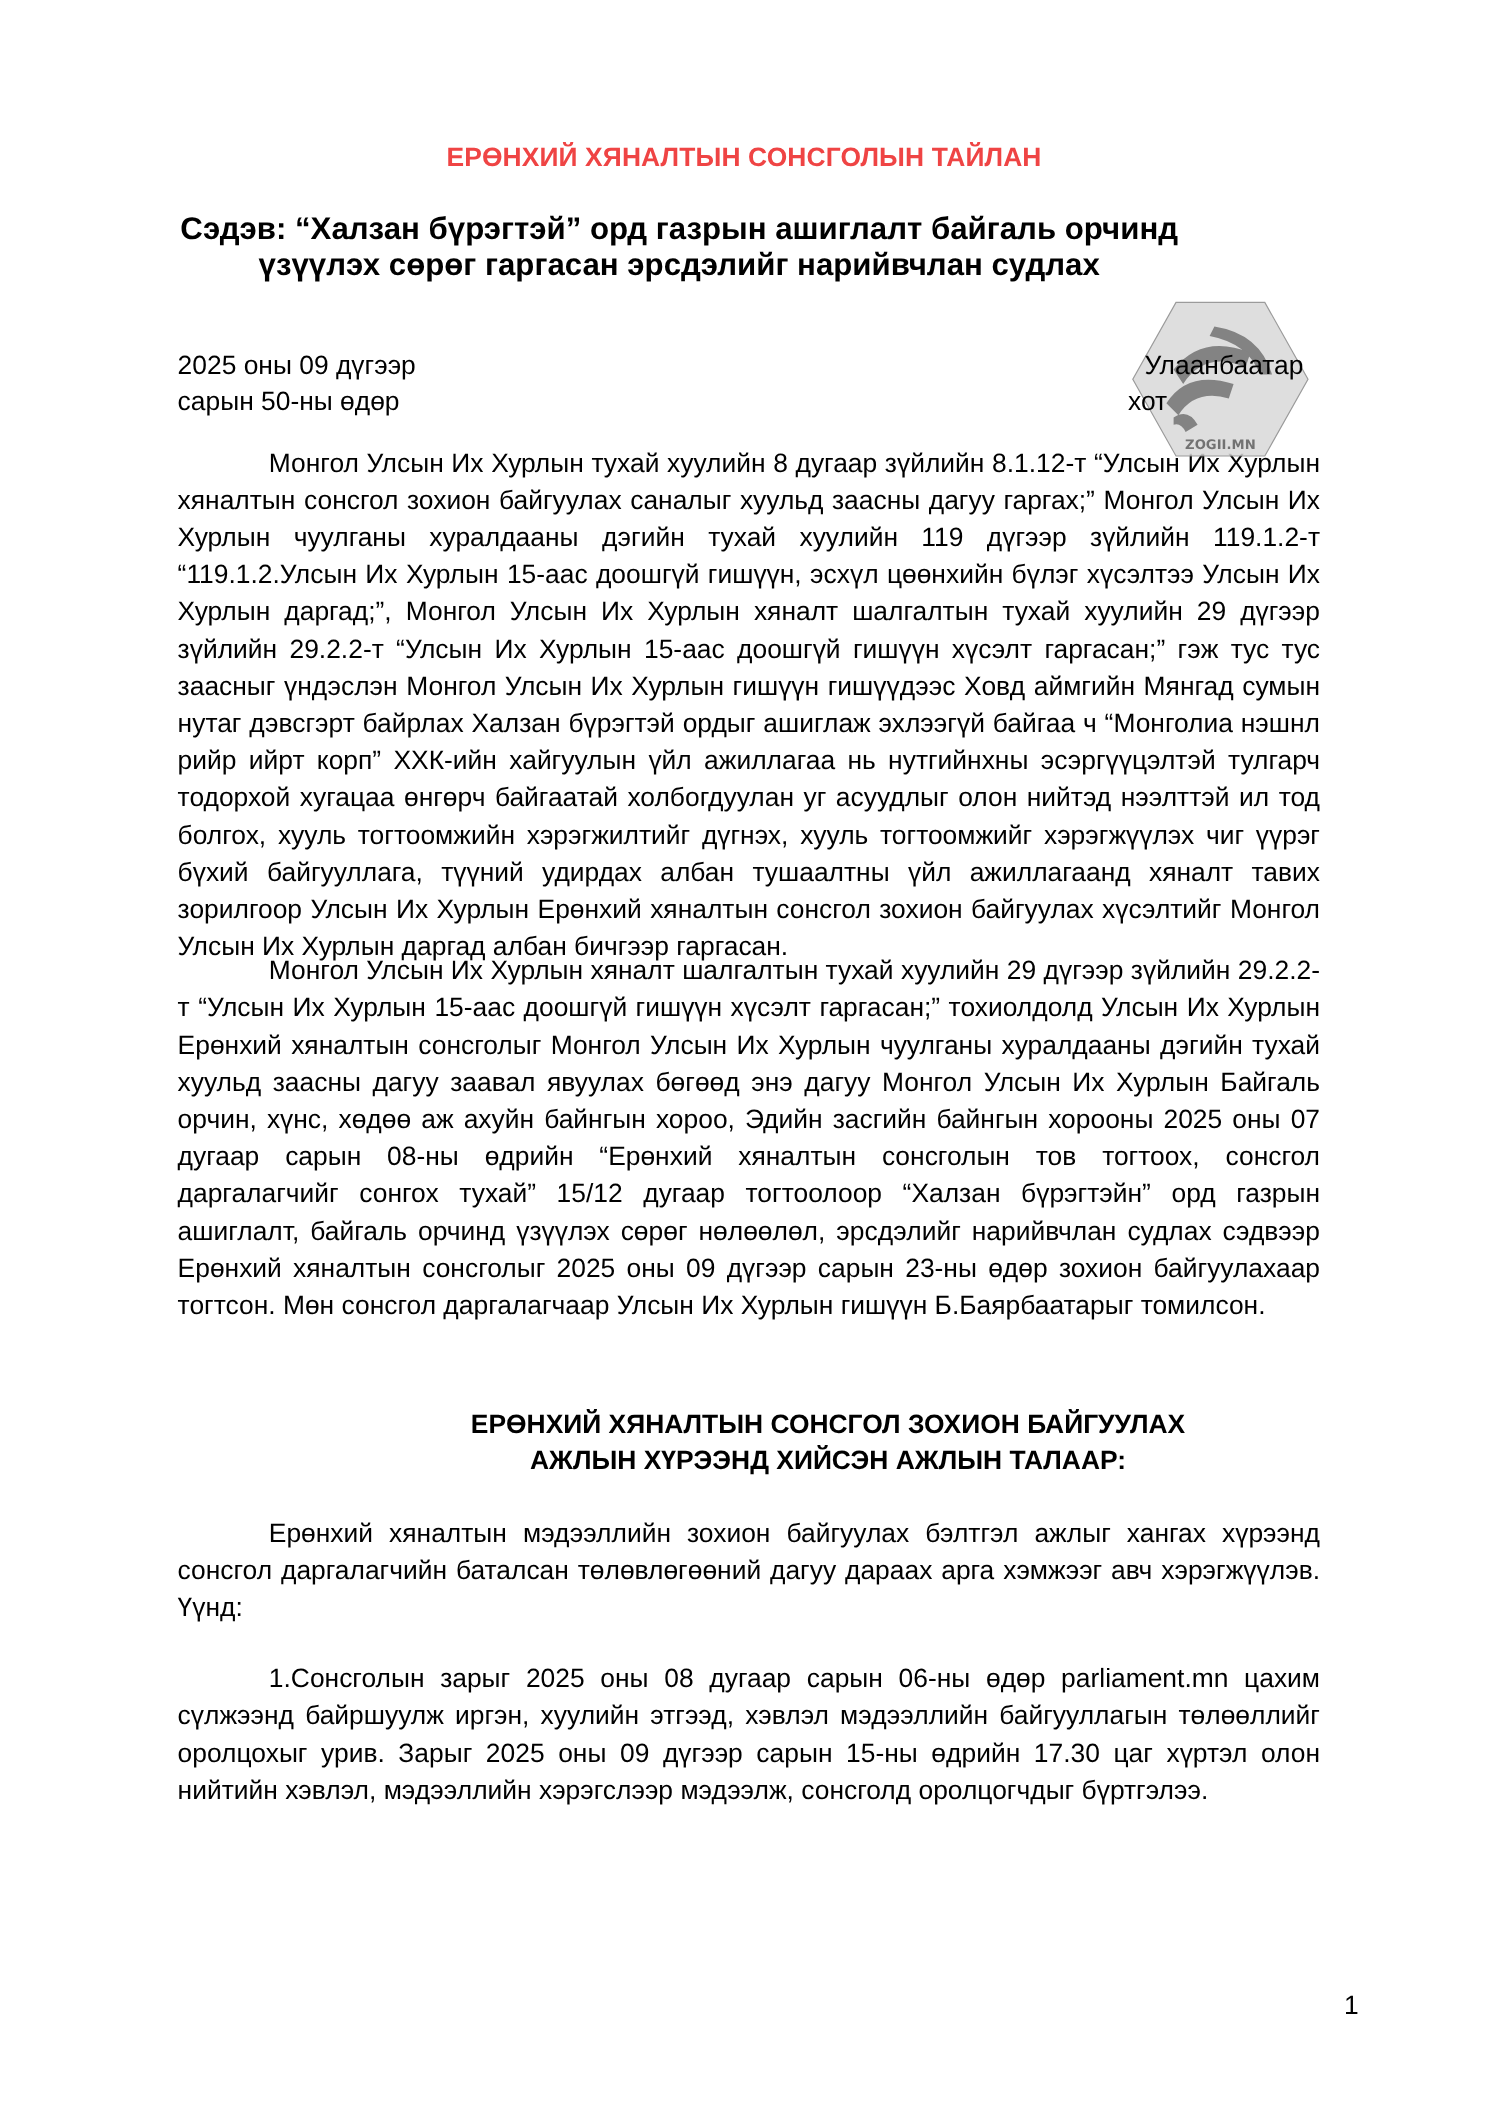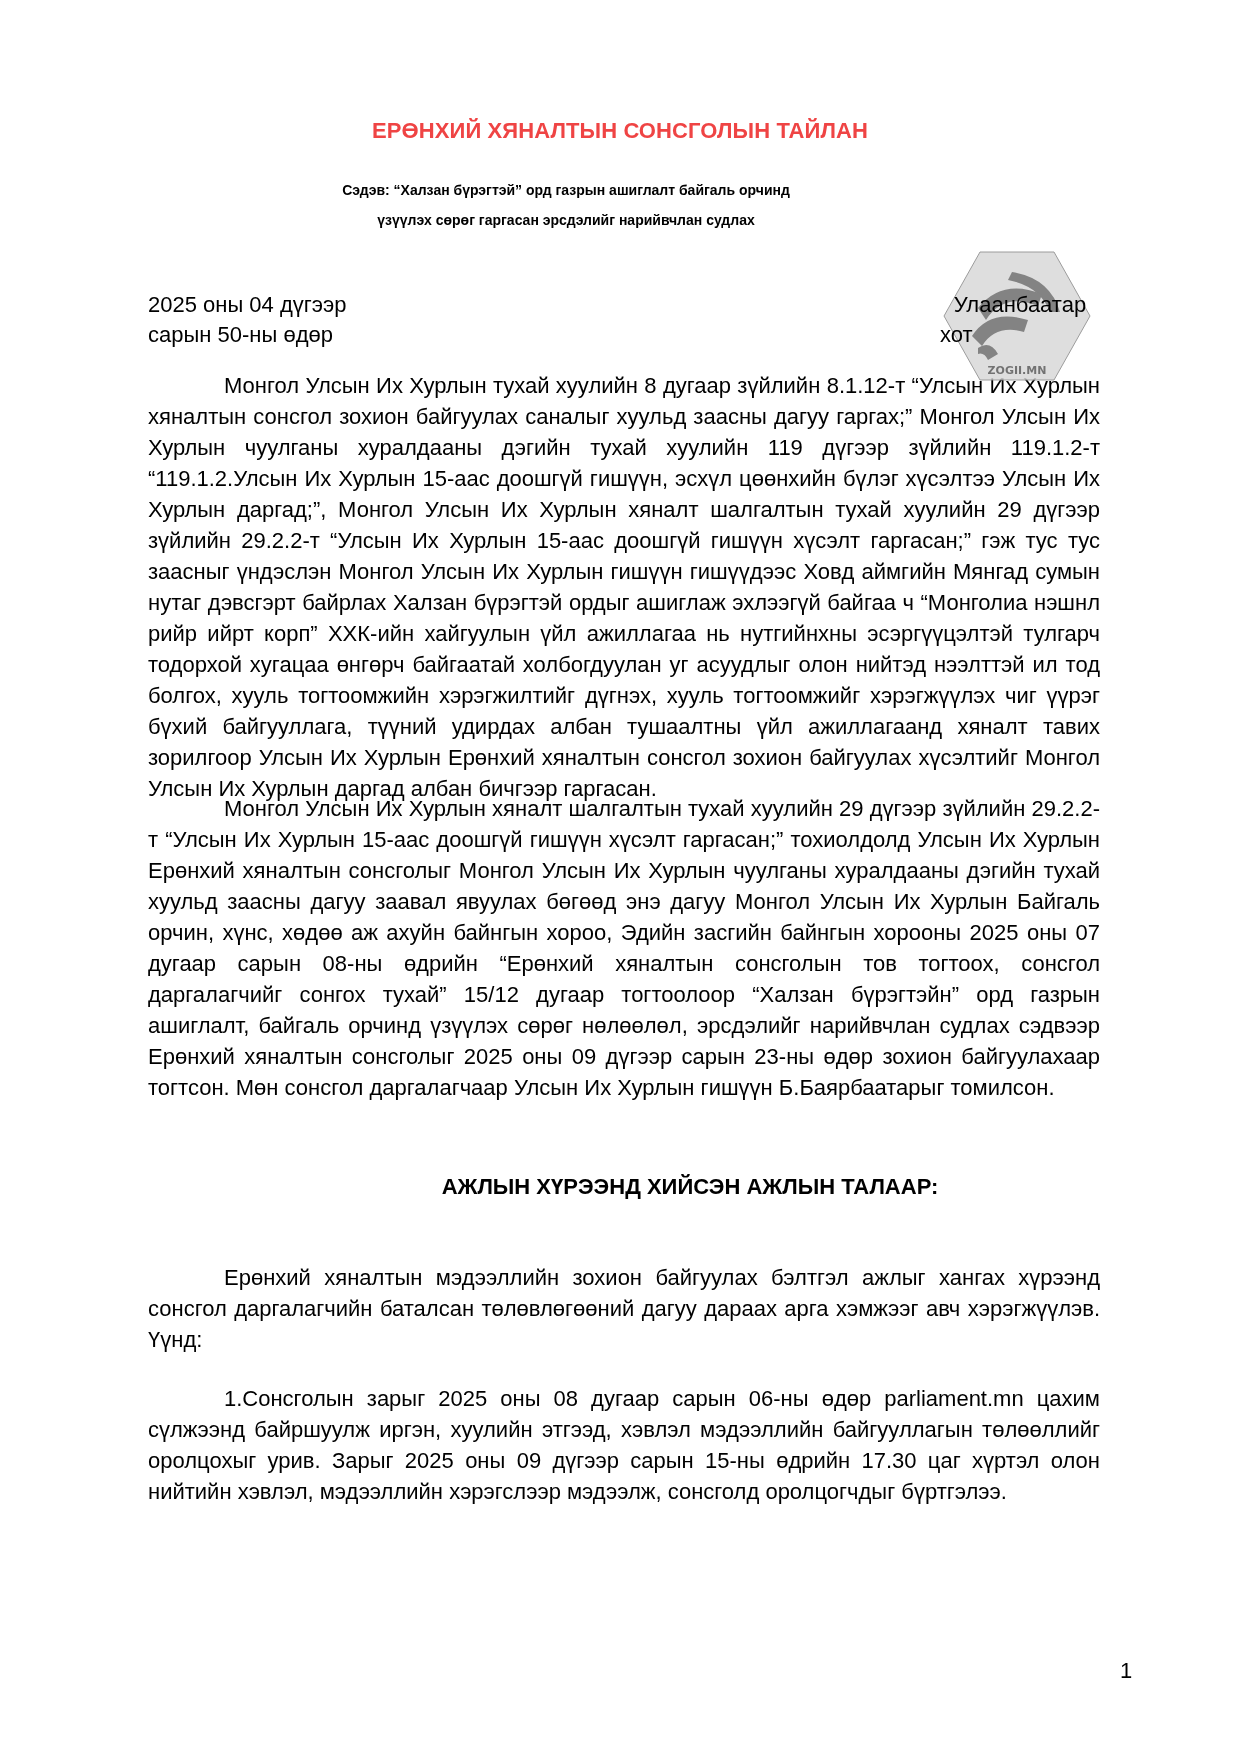--- a/index.html
+++ b/index.html
@@ -32,21 +32,21 @@
       color: #ef4444;
       letter-spacing: 0.1px;
     }
     .subject {
       position: absolute;
       left: 0;
       width: 1132px;
       top: 175px;
       text-align: center;
       font-weight: bold;
-      font-size: 14px;
+      font-size: 26px;
       line-height: 30px;
     }
     .date-block {
       position: absolute;
       left: 148px;
       top: 290px;
       font-size: 22px;
       line-height: 30px;
     }
     .place-block {
@@ -111,21 +111,21 @@
 <div class="page">
 
   <div class="doc-title">ЕРӨНХИЙ ХЯНАЛТЫН СОНСГОЛЫН ТАЙЛАН</div>
 
   <div class="subject">
     <div>Сэдэв: “Халзан бүрэгтэй” орд газрын ашиглалт байгаль орчинд</div>
     <div>үзүүлэх сөрөг гаргасан эрсдэлийг нарийвчлан судлах</div>
   </div>
 
   <div class="date-block">
-    <div>2025 оны 04 дүгээр</div>
+    <div>2025 оны 09 дүгээр</div>
     <div>сарын 50-ны өдөр</div>
   </div>
 
   <svg class="watermark" viewBox="0 0 150 132">
     <polygon points="38,2 112,2 148,66 112,130 38,130 2,66" fill="#d9d9d9" stroke="#8a8a8a" stroke-width="1"></polygon>
     <path d="M70,22 Q108,28 118,62 L108,62 Q98,36 66,30 Z" fill="#6e6e6e"></path>
     <path d="M36,58 Q60,28 100,44 L96,56 Q62,42 44,70 Z" fill="#6e6e6e"></path>
     <path d="M30,86 Q48,58 86,70 L82,82 Q54,74 40,96 Z" fill="#6e6e6e"></path>
     <path d="M36,98 Q48,90 56,104 L46,110 Q42,102 36,104 Z" fill="#6e6e6e"></path>
     <text x="75" y="124" text-anchor="middle" font-family="'DejaVu Sans', sans-serif" font-weight="bold" font-size="11" fill="#5a5a5a">ZOGII.MN</text>
@@ -138,20 +138,21 @@
 
   <div class="body-text p1">
     <p>Монгол Улсын Их Хурлын тухай хуулийн 8 дугаар зүйлийн 8.1.12-т “Улсын Их Хурлын хяналтын сонсгол зохион байгуулах саналыг хуульд заасны дагуу гаргах;” Монгол Улсын Их Хурлын чуулганы хуралдааны дэгийн тухай хуулийн 119 дүгээр зүйлийн 119.1.2-т “119.1.2.Улсын Их Хурлын 15-аас доошгүй гишүүн, эсхүл цөөнхийн бүлэг хүсэлтээ Улсын Их Хурлын даргад;”, Монгол Улсын Их Хурлын хяналт шалгалтын тухай хуулийн 29 дүгээр зүйлийн 29.2.2-т “Улсын Их Хурлын 15-аас доошгүй гишүүн хүсэлт гаргасан;” гэж тус тус заасныг үндэслэн Монгол Улсын Их Хурлын гишүүн гишүүдээс Ховд аймгийн Мянгад сумын нутаг дэвсгэрт байрлах Халзан бүрэгтэй ордыг ашиглаж эхлээгүй байгаа ч “Монголиа нэшнл рийр ийрт корп” ХХК-ийн хайгуулын үйл ажиллагаа нь нутгийнхны эсэргүүцэлтэй тулгарч тодорхой хугацаа өнгөрч байгаатай холбогдуулан уг асуудлыг олон нийтэд нээлттэй ил тод болгох, хууль тогтоомжийн хэрэгжилтийг дүгнэх, хууль тогтоомжийг хэрэгжүүлэх чиг үүрэг бүхий байгууллага, түүний удирдах албан тушаалтны үйл ажиллагаанд хяналт тавих зорилгоор Улсын Их Хурлын Ерөнхий хяналтын сонсгол зохион байгуулах хүсэлтийг Монгол Улсын Их Хурлын даргад албан бичгээр гаргасан.</p>
   </div>
 
   <div class="body-text p2">
     <p>Монгол Улсын Их Хурлын хяналт шалгалтын тухай хуулийн 29 дүгээр зүйлийн 29.2.2-т “Улсын Их Хурлын 15-аас доошгүй гишүүн хүсэлт гаргасан;” тохиолдолд Улсын Их Хурлын Ерөнхий хяналтын сонсголыг Монгол Улсын Их Хурлын чуулганы хуралдааны дэгийн тухай хуульд заасны дагуу заавал явуулах бөгөөд энэ дагуу Монгол Улсын Их Хурлын Байгаль орчин, хүнс, хөдөө аж ахуйн байнгын хороо, Эдийн засгийн байнгын хорооны 2025 оны 07 дугаар сарын 08-ны өдрийн “Ерөнхий хяналтын сонсголын тов тогтоох, сонсгол даргалагчийг сонгох тухай” 15/12 дугаар тогтоолоор “Халзан бүрэгтэйн” орд газрын ашиглалт, байгаль орчинд үзүүлэх сөрөг нөлөөлөл, эрсдэлийг нарийвчлан судлах сэдвээр Ерөнхий хяналтын сонсголыг 2025 оны 09 дүгээр сарын 23-ны өдөр зохион байгуулахаар тогтсон. Мөн сонсгол даргалагчаар Улсын Их Хурлын гишүүн Б.Баярбаатарыг томилсон.</p>
   </div>
 
   <div class="section-heading">
+    <div>ЕРӨНХИЙ ХЯНАЛТЫН СОНСГОЛ ЗОХИОН БАЙГУУЛАХ</div>
     <div>АЖЛЫН ХҮРЭЭНД ХИЙСЭН АЖЛЫН ТАЛААР:</div>
   </div>
 
   <div class="body-text p3">
     <p>Ерөнхий хяналтын мэдээллийн зохион байгуулах бэлтгэл ажлыг хангах хүрээнд сонсгол даргалагчийн баталсан төлөвлөгөөний дагуу дараах арга хэмжээг авч хэрэгжүүлэв. Үүнд:</p>
   </div>
 
   <div class="body-text p4">
     <p>1.Сонсголын зарыг 2025 оны 08 дугаар сарын 06-ны өдөр parliament.mn цахим сүлжээнд байршуулж иргэн, хуулийн этгээд, хэвлэл мэдээллийн байгууллагын төлөөллийг оролцохыг урив. Зарыг 2025 оны 09 дүгээр сарын 15-ны өдрийн 17.30 цаг хүртэл олон нийтийн хэвлэл, мэдээллийн хэрэгслээр мэдээлж, сонсголд оролцогчдыг бүртгэлээ.</p>
   </div>

